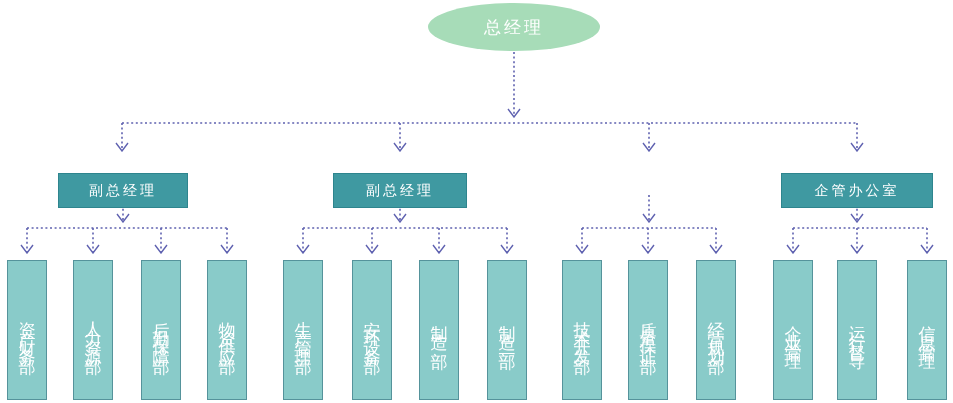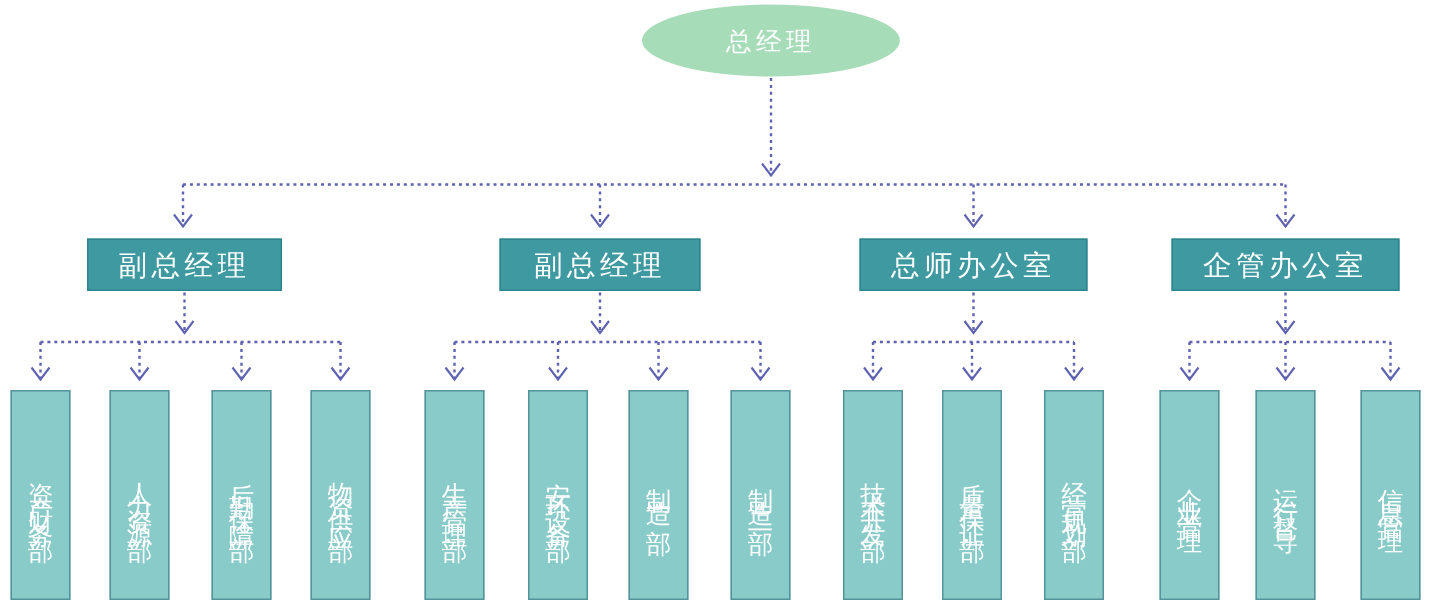--- a/index.html
+++ b/index.html
@@ -52,25 +52,25 @@
   .root-node {
     left: 428px; top: 3px;
     width: 172px; height: 48px;
     background: var(--ellipse_fill, #a7dcb8);
     border-radius: 50%;
     font-size: 17px;
     letter-spacing: 3px;
   }
 
   .l2-node {
-    top: 159px;
+    top: 173px;
     height: 35px;
     background: var(--box2_fill, #3f99a1);
     border: 1px solid var(--box2_border, #2e858e);
-    font-size: 19px;
+    font-size: 14px;
     letter-spacing: 3px;
   }
   .l2-1 { left: 58px;  width: 130px; }
   .l2-2 { left: 333px; width: 134px; }
   .l2-3 { left: 573px; width: 152px; }
   .l2-4 { left: 781px; width: 152px; }
 
   .dept-node {
     top: 260px;
     width: 40px; height: 140px;
@@ -125,21 +125,20 @@
     <path class="conn" d="M793 228 H927"></path>
     <path class="conn" d="M793 228 V253" marker-end="url(#arrow)"></path>
     <path class="conn" d="M857 228 V253" marker-end="url(#arrow)"></path>
     <path class="conn" d="M927 228 V253" marker-end="url(#arrow)"></path>
   </svg>
 
   <div class="node root-node">总经理</div>
 
   <div class="node l2-node l2-1">副总经理</div>
   <div class="node l2-node l2-2">副总经理</div>
-  <div class="node l2-node l2-3">总师办公室</div>
   <div class="node l2-node l2-4">企管办公室</div>
 
   <div class="node dept-node" style="left:7px">资产财务部</div>
   <div class="node dept-node" style="left:73px">人力资源部</div>
   <div class="node dept-node" style="left:141px">后勤保障部</div>
   <div class="node dept-node" style="left:207px">物资供应部</div>
 
   <div class="node dept-node" style="left:283px">生产管理部</div>
   <div class="node dept-node" style="left:352px">安环设备部</div>
   <div class="node dept-node" style="left:419px">制造一部</div>

